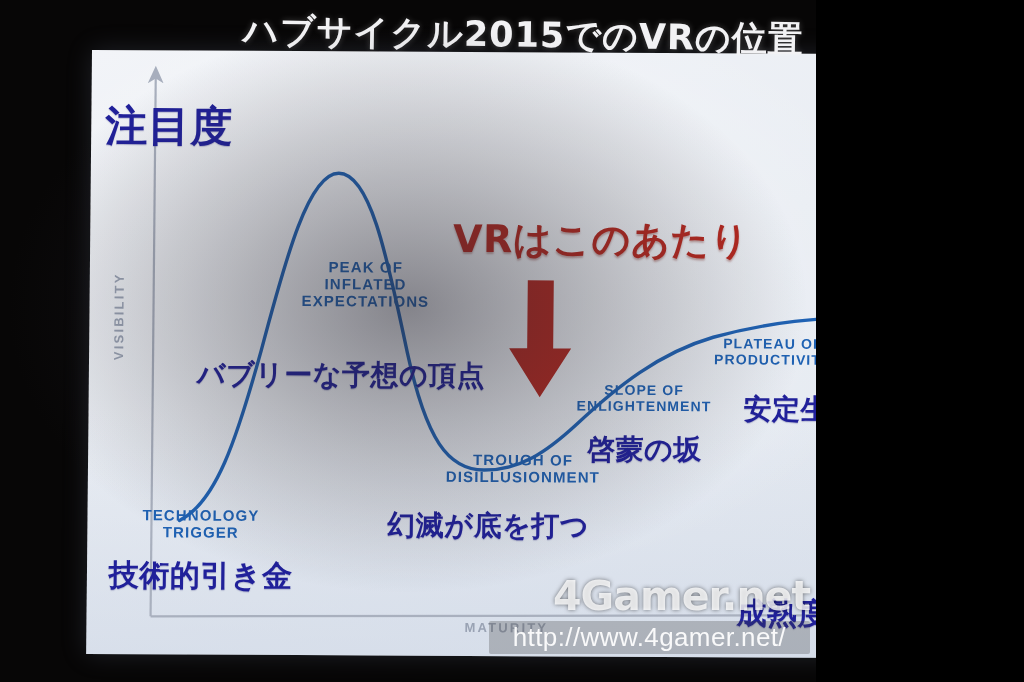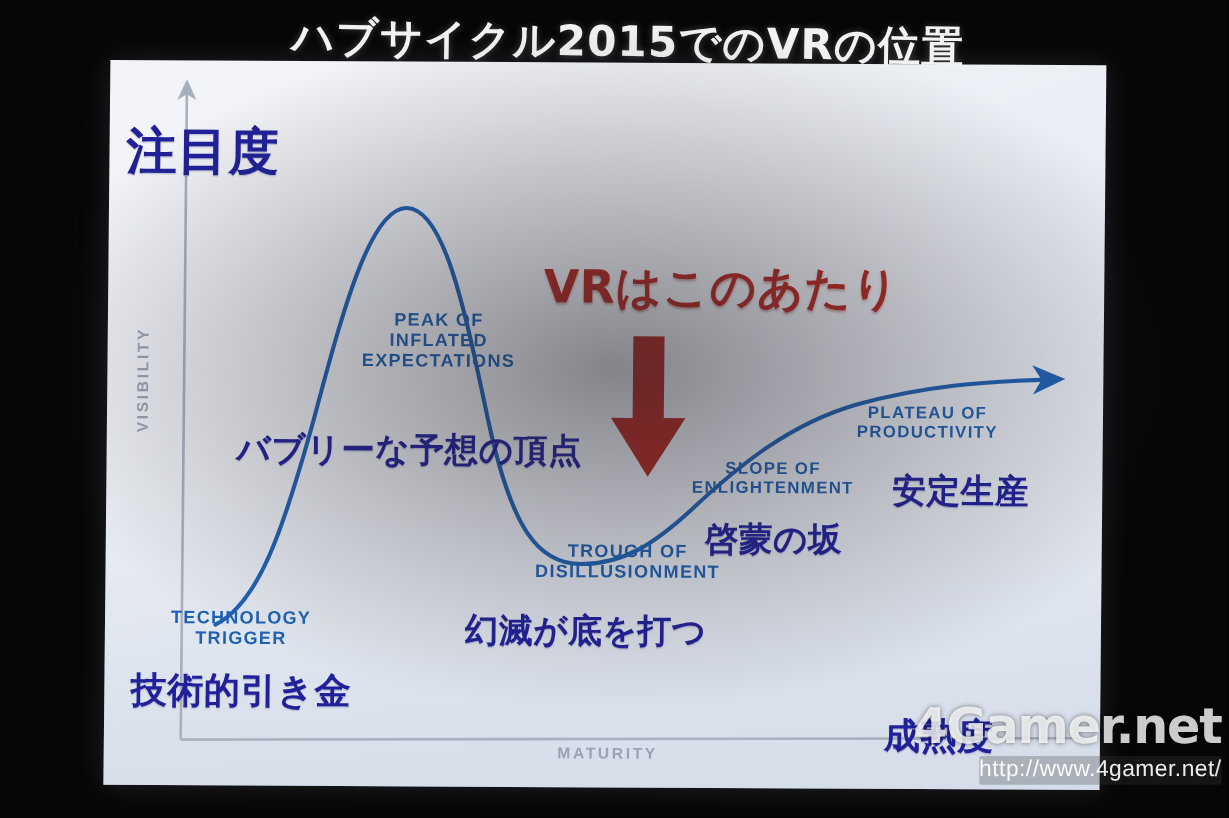--- a/index.html
+++ b/index.html
@@ -9,21 +9,21 @@
   }
   body {
     width: 1024px;
     height: 682px;
     overflow: hidden;
     font-family: "Liberation Sans", sans-serif;
   }
 
   #photo {
     position: relative;
-    width: 1024px;
+    width: 816px;
     height: 682px;
     background: #070606;
     overflow: hidden;
   }
 
   
   #vignette {
     position: absolute;
     inset: 0;
     background:
@@ -151,26 +151,26 @@
     font-size: 41px;
     font-weight: 700;
     color: rgba(255,255,255,0.80);
     letter-spacing: -1px;
     line-height: 1;
     text-shadow: 0 0 4px rgba(0,0,0,0.5);
   }
   #wm-url {
     margin-top: 4px;
     font-family: "Liberation Sans", sans-serif;
-    font-size: 19px;
+    font-size: 26px;
     color: rgba(255,255,255,0.92);
     letter-spacing: 0.4px;
     background: rgba(60,60,60,0.28);
     display: inline-block;
-    padding: 1px 0;
+    padding: 1px 24px;
     border-radius: 2px;
   }
 </style>
 </head>
 <body>
 
 <div id="photo">
 
   <div id="slide-title">ハブサイクル2015でのVRの位置</div>
 

